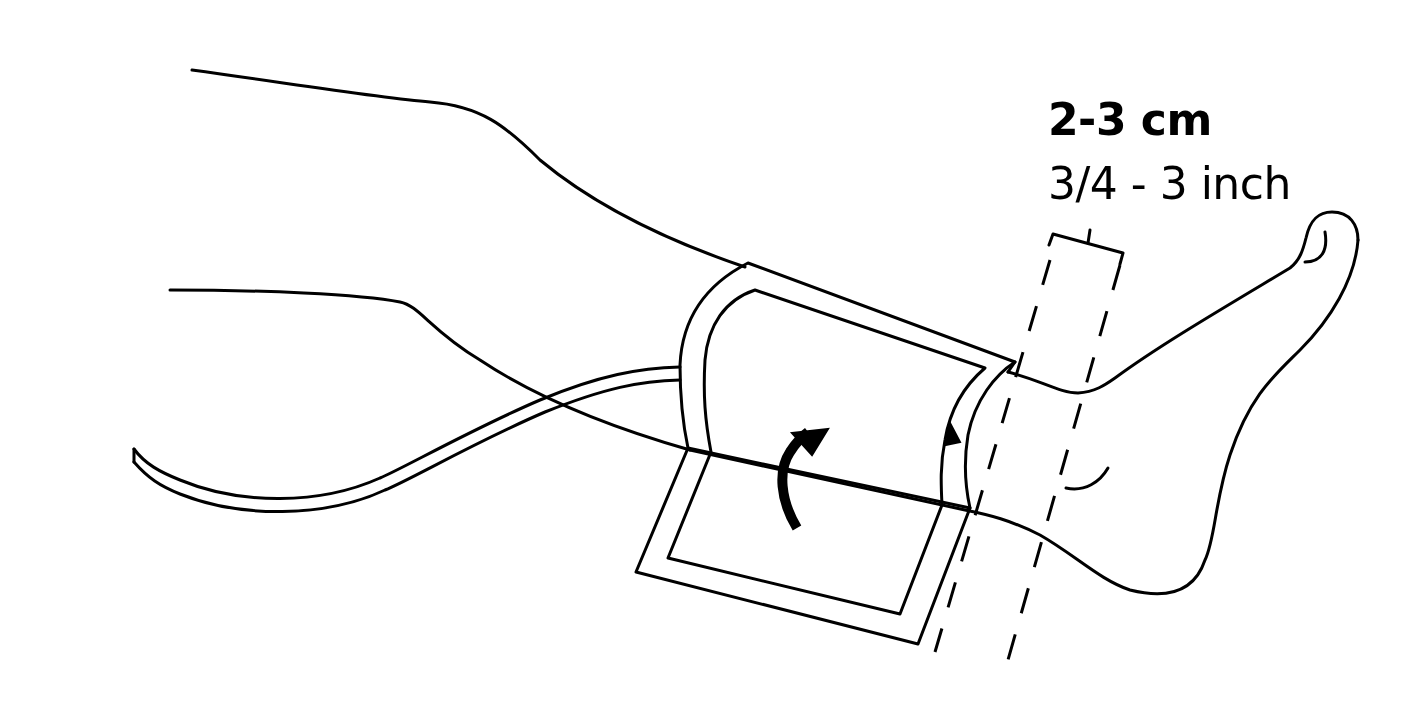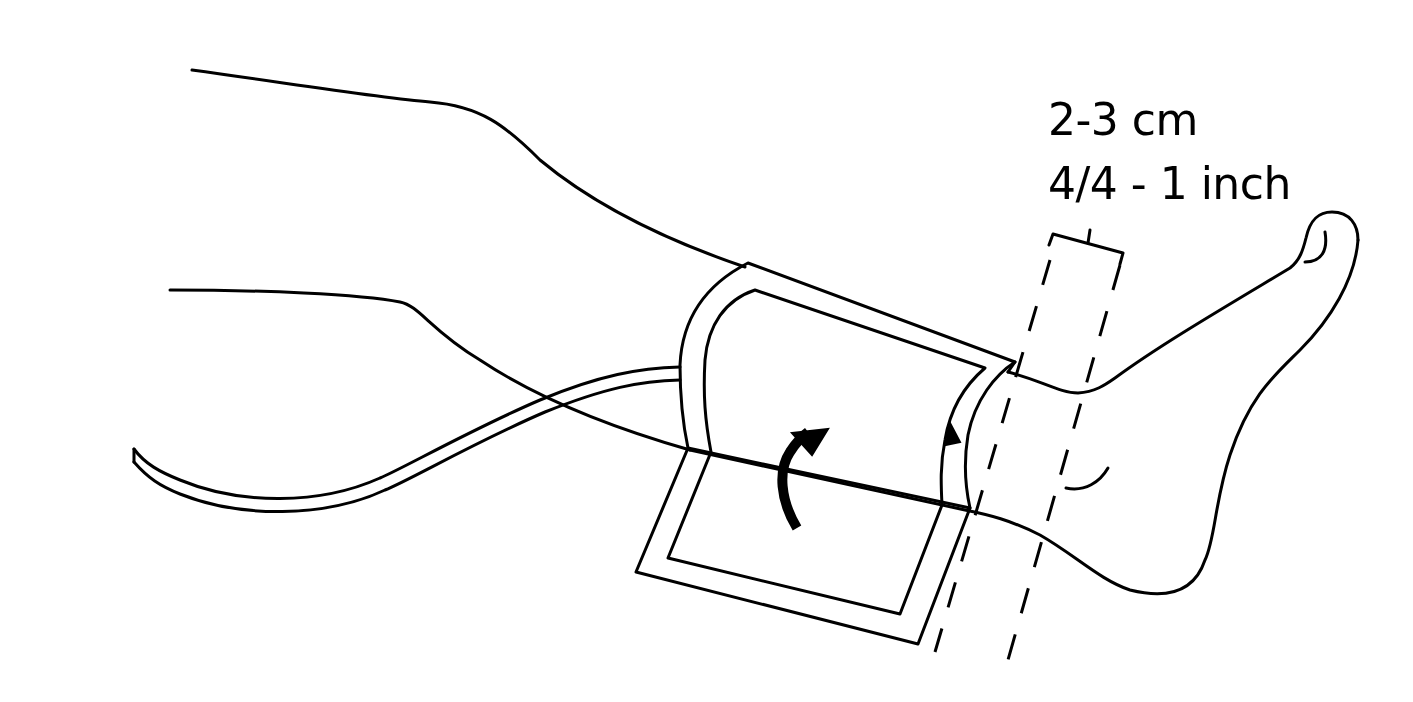--- a/index.html
+++ b/index.html
@@ -7,21 +7,21 @@
     #canvas { position: absolute; left: 0; top: 0; width: 1413px; height: 702px; }
     .label {
       position: absolute;
       font-family: "DejaVu Sans", "Liberation Sans", sans-serif;
       color: #000000;
       font-size: 44px;
       line-height: 1;
       white-space: nowrap;
       letter-spacing: -0.5px;
     }
-    #label-cm { left: 1048px; top: 98px; }
+    #label-cm { left: 1048px; top: 98px; font-weight: bold; }
     #label-inch { left: 1048px; top: 162px; }
     svg path, svg line, svg polyline { fill: none; stroke: #000; stroke-width: 3; stroke-linecap: round; stroke-linejoin: round; }
     .dash { stroke-dasharray: 26 22; stroke-linecap: butt; }
   </style>
 </head>
 <body>
 
 <div id="canvas">
   <svg width="1413" height="702" viewBox="0 0 1413 702">
 
@@ -55,14 +55,14 @@
     <polygon points="946,445 950,423 960,442" fill="#000" stroke="#000" stroke-width="2"></polygon>
 
     <polyline points="1049,245 1053,234 1123,253 1120,264"></polyline>
     <line x1="1090" y1="230" x2="1088" y2="243"></line>
 
     <line class="dash" x1="1050" y1="260" x2="935" y2="652"></line>
     <line class="dash" x1="1120" y1="265" x2="1008" y2="660"></line>
   </svg>
 
   <div id="label-cm" class="label">2-3 cm</div>
-  <div id="label-inch" class="label">4/4 - 1 inch</div>
+  <div id="label-inch" class="label">3/4 - 3 inch</div>
 </div>
 
 </body></html>

